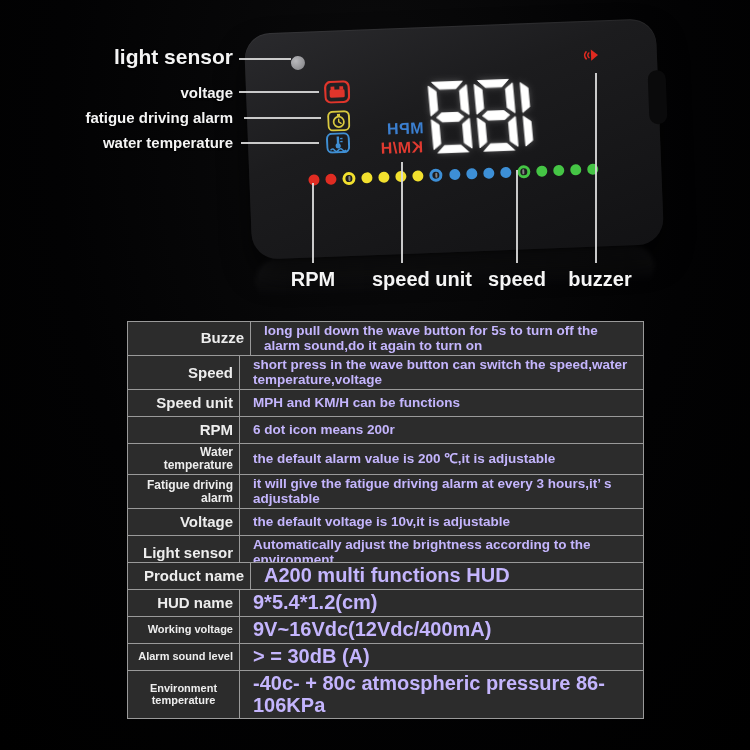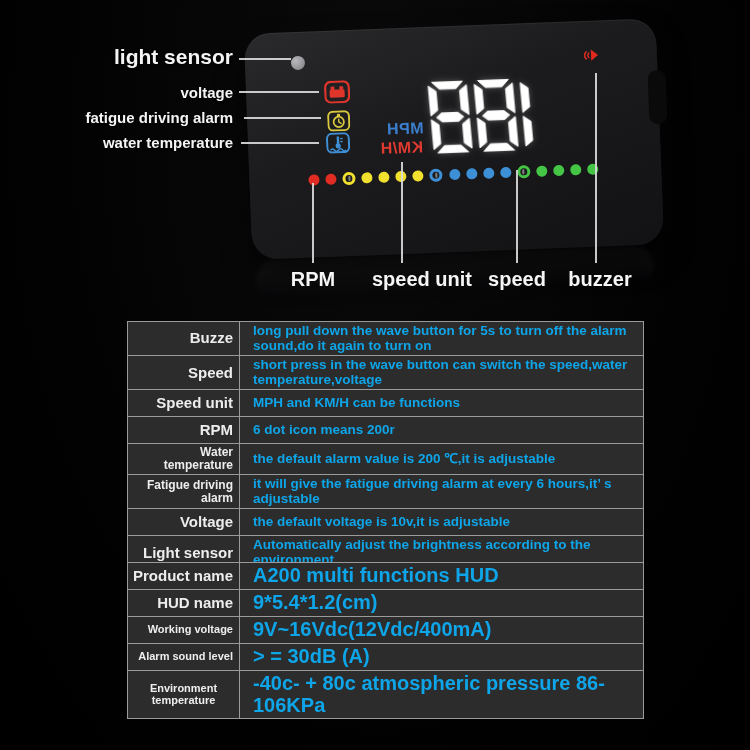--- a/index.html
+++ b/index.html
@@ -87,31 +87,31 @@
   #cb-speed{left:517px;}
   #cb-buzzer{left:600px;}
   
   .spec-table{
     position:absolute;left:127px;width:517px;
     border:1px solid #9a9a9a;background:#2c2c2c;box-sizing:border-box;
   }
   #table-functions{top:321px;}
   #table-specs{top:562px;}
   .t-row{display:grid;grid-template-columns:112px 1fr;border-top:1px solid #9a9a9a;}
-  .t-row:first-child{border-top:none;}
+  .t-row:first-child{border-top:none;padding-left:11px;}
   .cell{display:flex;align-items:center;min-height:26px;padding:2px 0;line-height:1.08;box-sizing:border-box;}
   .cell-label{
     border-right:1px solid #9a9a9a;justify-content:flex-end;text-align:right;
     padding-right:6px;padding-left:3px;font-size:15px;font-weight:bold;color:#ededed;
   }
   .cell-label.sm{font-size:12px;}
   .cell-label.md{font-size:11px;}
   .cell-label.center{justify-content:center;text-align:center;padding-right:3px;}
   .cell-value{
-    padding-left:13px;padding-right:6px;font-size:13.5px;font-weight:600;color:#0ea5e9;
+    padding-left:13px;padding-right:6px;font-size:13.5px;font-weight:600;color:#c4b5fd;
   }
   #table-specs .cell-value{font-size:20px;}
 </style>
 </head>
 <body>
 
 <div id="stage">
 
   <div id="device-reflection"></div>
   <div id="device">
@@ -246,21 +246,21 @@
     <div class="t-row">
       <div class="cell cell-label">RPM</div>
       <div class="cell cell-value">6 dot icon means 200r</div>
     </div>
     <div class="t-row">
       <div class="cell cell-label sm">Water temperature</div>
       <div class="cell cell-value">the default alarm value is 200 ℃,it is adjustable</div>
     </div>
     <div class="t-row">
       <div class="cell cell-label sm">Fatigue driving alarm</div>
-      <div class="cell cell-value">it will give the fatigue driving alarm at every 6 hours,it’ s adjustable</div>
+      <div class="cell cell-value">it will give the fatigue driving alarm at every 3 hours,it’ s adjustable</div>
     </div>
     <div class="t-row">
       <div class="cell cell-label">Voltage</div>
       <div class="cell cell-value">the default voltage is 10v,it is adjustable</div>
     </div>
     <div class="t-row">
       <div class="cell cell-label">Light sensor</div>
       <div class="cell cell-value">Automatically adjust the brightness according to the environment</div>
     </div>
   </div>

